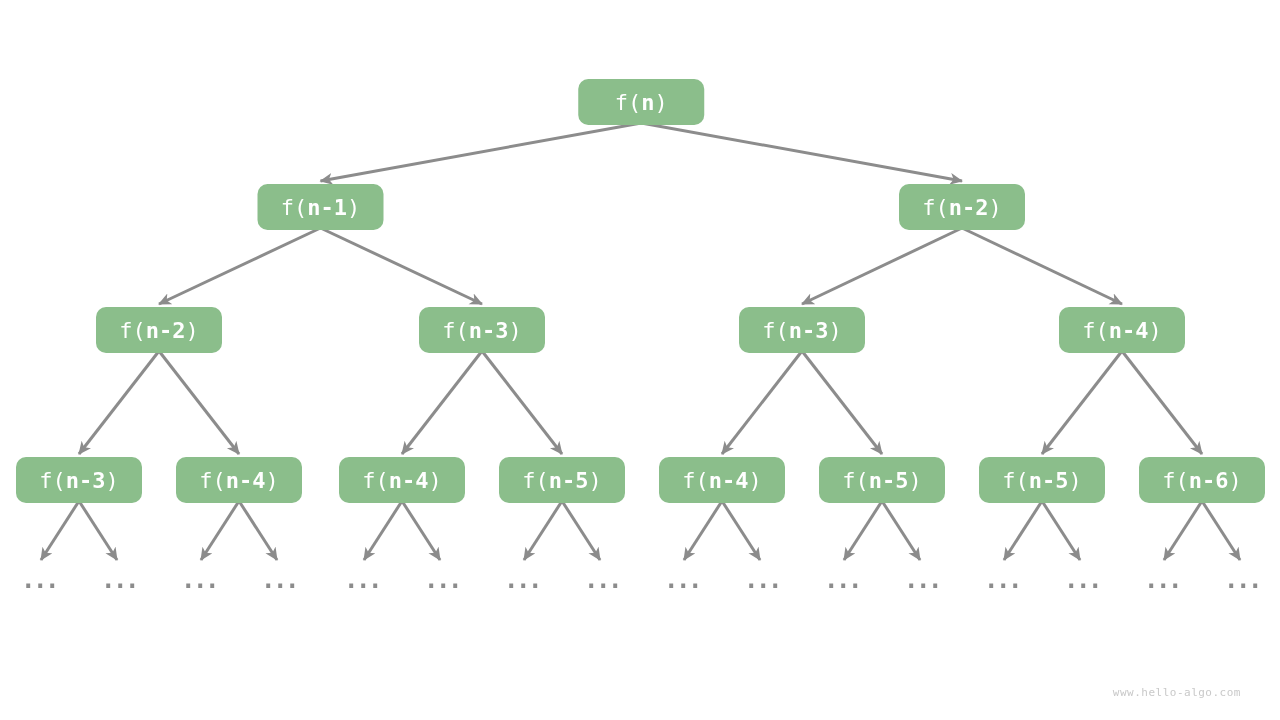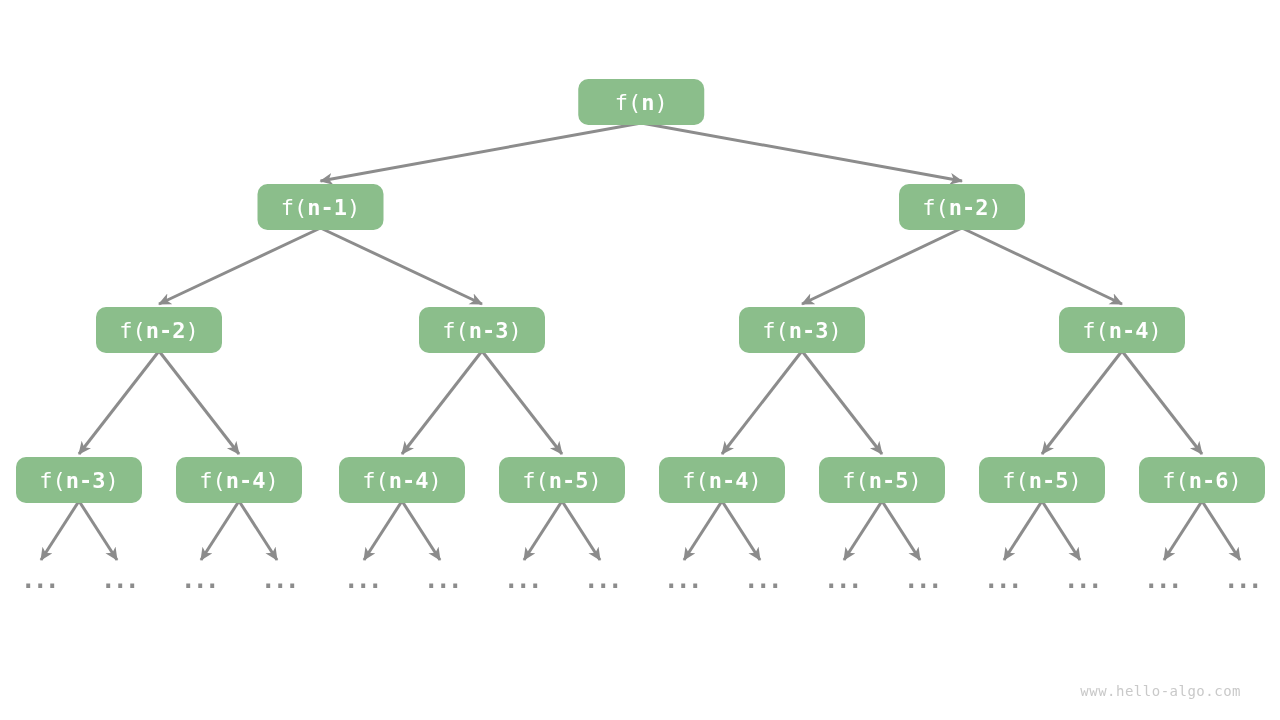--- a/index.html
+++ b/index.html
@@ -5,21 +5,21 @@
   html,body{margin:0;padding:0;}
   body{
     width:1280px;height:720px;overflow:hidden;background:#ffffff;
     font-family:"DejaVu Sans Mono",monospace;
   }
   .stage{position:relative;width:1280px;height:720px;background:#ffffff;}
   .stage svg{position:absolute;left:0;top:0;}
   svg text{font-family:"DejaVu Sans Mono",monospace;}
   .watermark{
     position:absolute;right:39px;bottom:21px;
-    font-size:14px;letter-spacing:0.5px;color:#c9c9c9;
+    font-size:11px;letter-spacing:0.5px;color:#c9c9c9;
     font-family:"DejaVu Sans Mono",monospace;
   }
 </style>
 </head>
 <body style="background: rgb(255, 255, 255);">
 
 <div class="stage">
   <svg id="tree-svg" width="1280" height="720" viewBox="0 0 1280 720">
       <defs>
         <marker id="ah" markerUnits="userSpaceOnUse" markerWidth="16" markerHeight="14" refX="12" refY="6" orient="auto">

